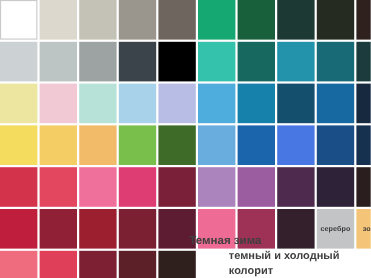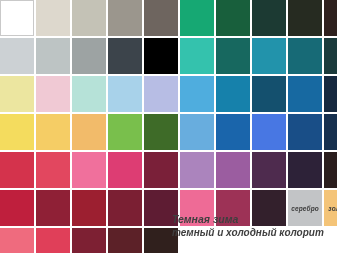--- a/index.html
+++ b/index.html
@@ -11,21 +11,20 @@
     width: 337px;
     height: 253px;
     overflow: hidden;
     font-family: "Liberation Sans", sans-serif;
   }
   #palette-root {
     position: relative;
     width: 312px;
     height: 253px;
     background: #ffffff;
-    font-style: italic;
   }
   .swatch-grid {
     position: absolute;
     left: 0;
     top: 0;
     width: 337px;
     height: 253px;
   }
   .swatch {
     position: absolute;
@@ -59,20 +58,21 @@
     color: #3f3f3f;
     line-height: 14px;
     font-family: "Liberation Sans", sans-serif;
   }
   #caption-subtitle {
     font-size: 10px;
     font-weight: bold;
     color: #3f3f3f;
     line-height: 14px;
     font-family: "Liberation Sans", sans-serif;
+    margin-left: 36px;
   }
 </style>
 </head>
 <body>
 
 <div id="palette-root">
 
   <div class="swatch-grid" id="swatch-grid">
       <div class="swatch bordered" style="left: 0px; top: 0px; width: 34px; height: 36px; background: rgb(255, 255, 255);"></div>
       <div class="swatch" style="left: 36px; top: 0px; width: 34px; height: 36px; background: rgb(221, 216, 205);"></div>

